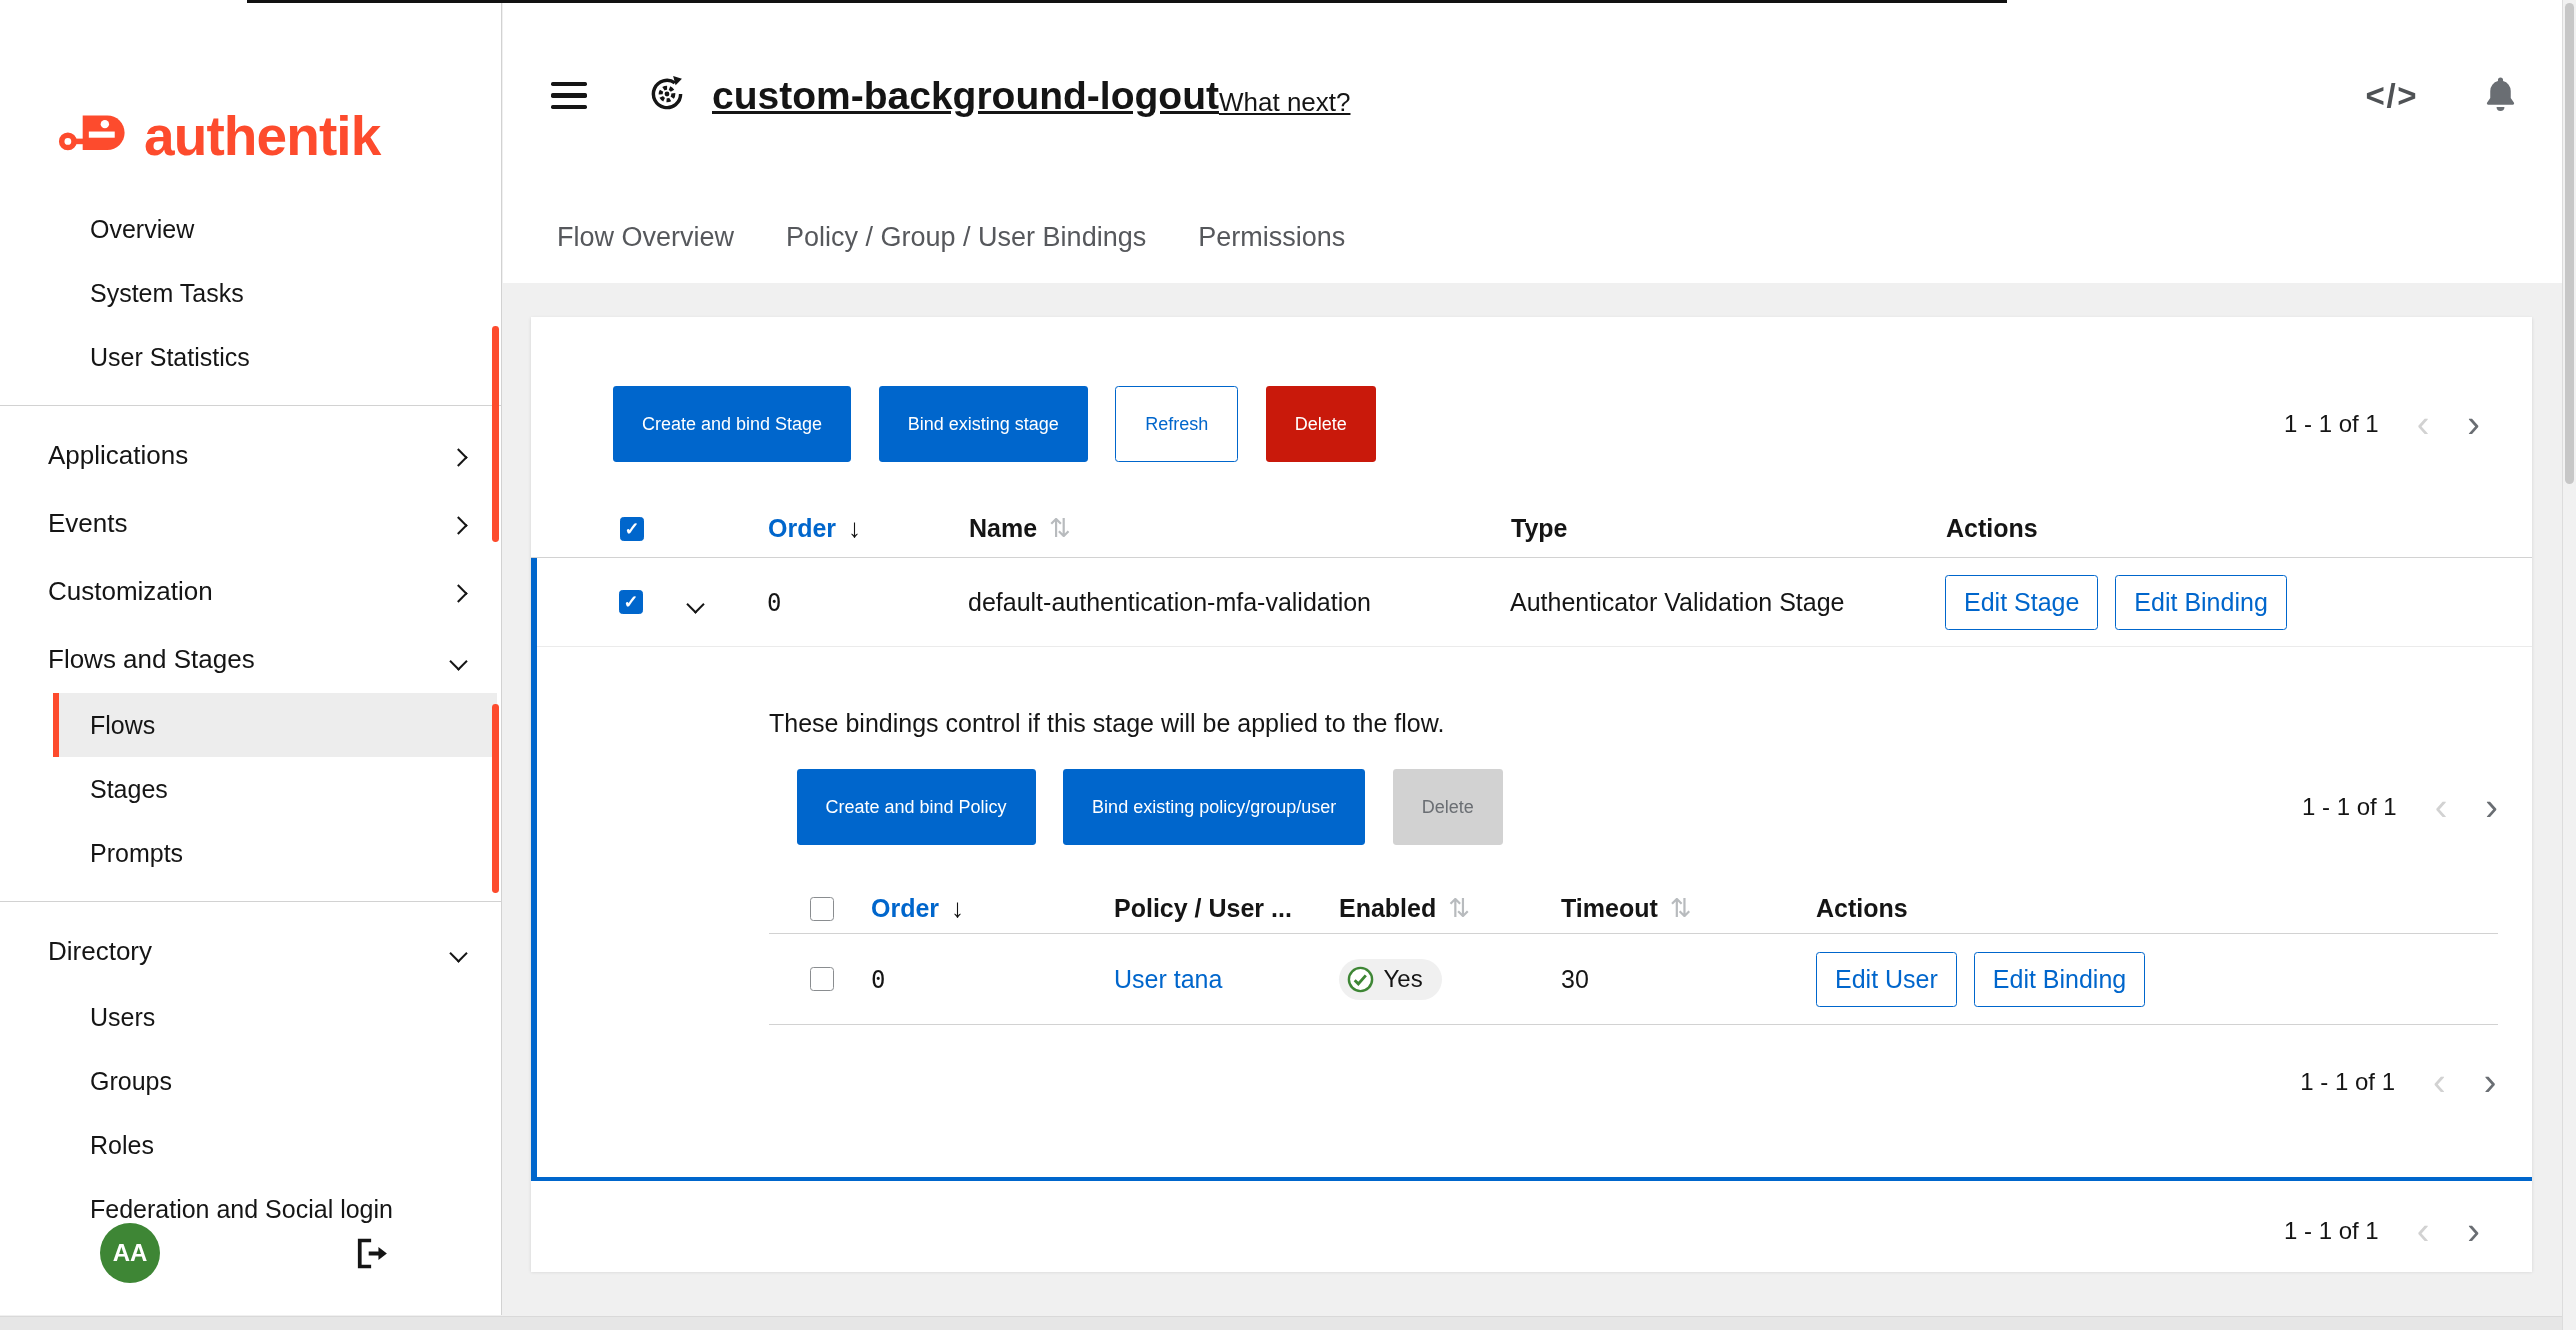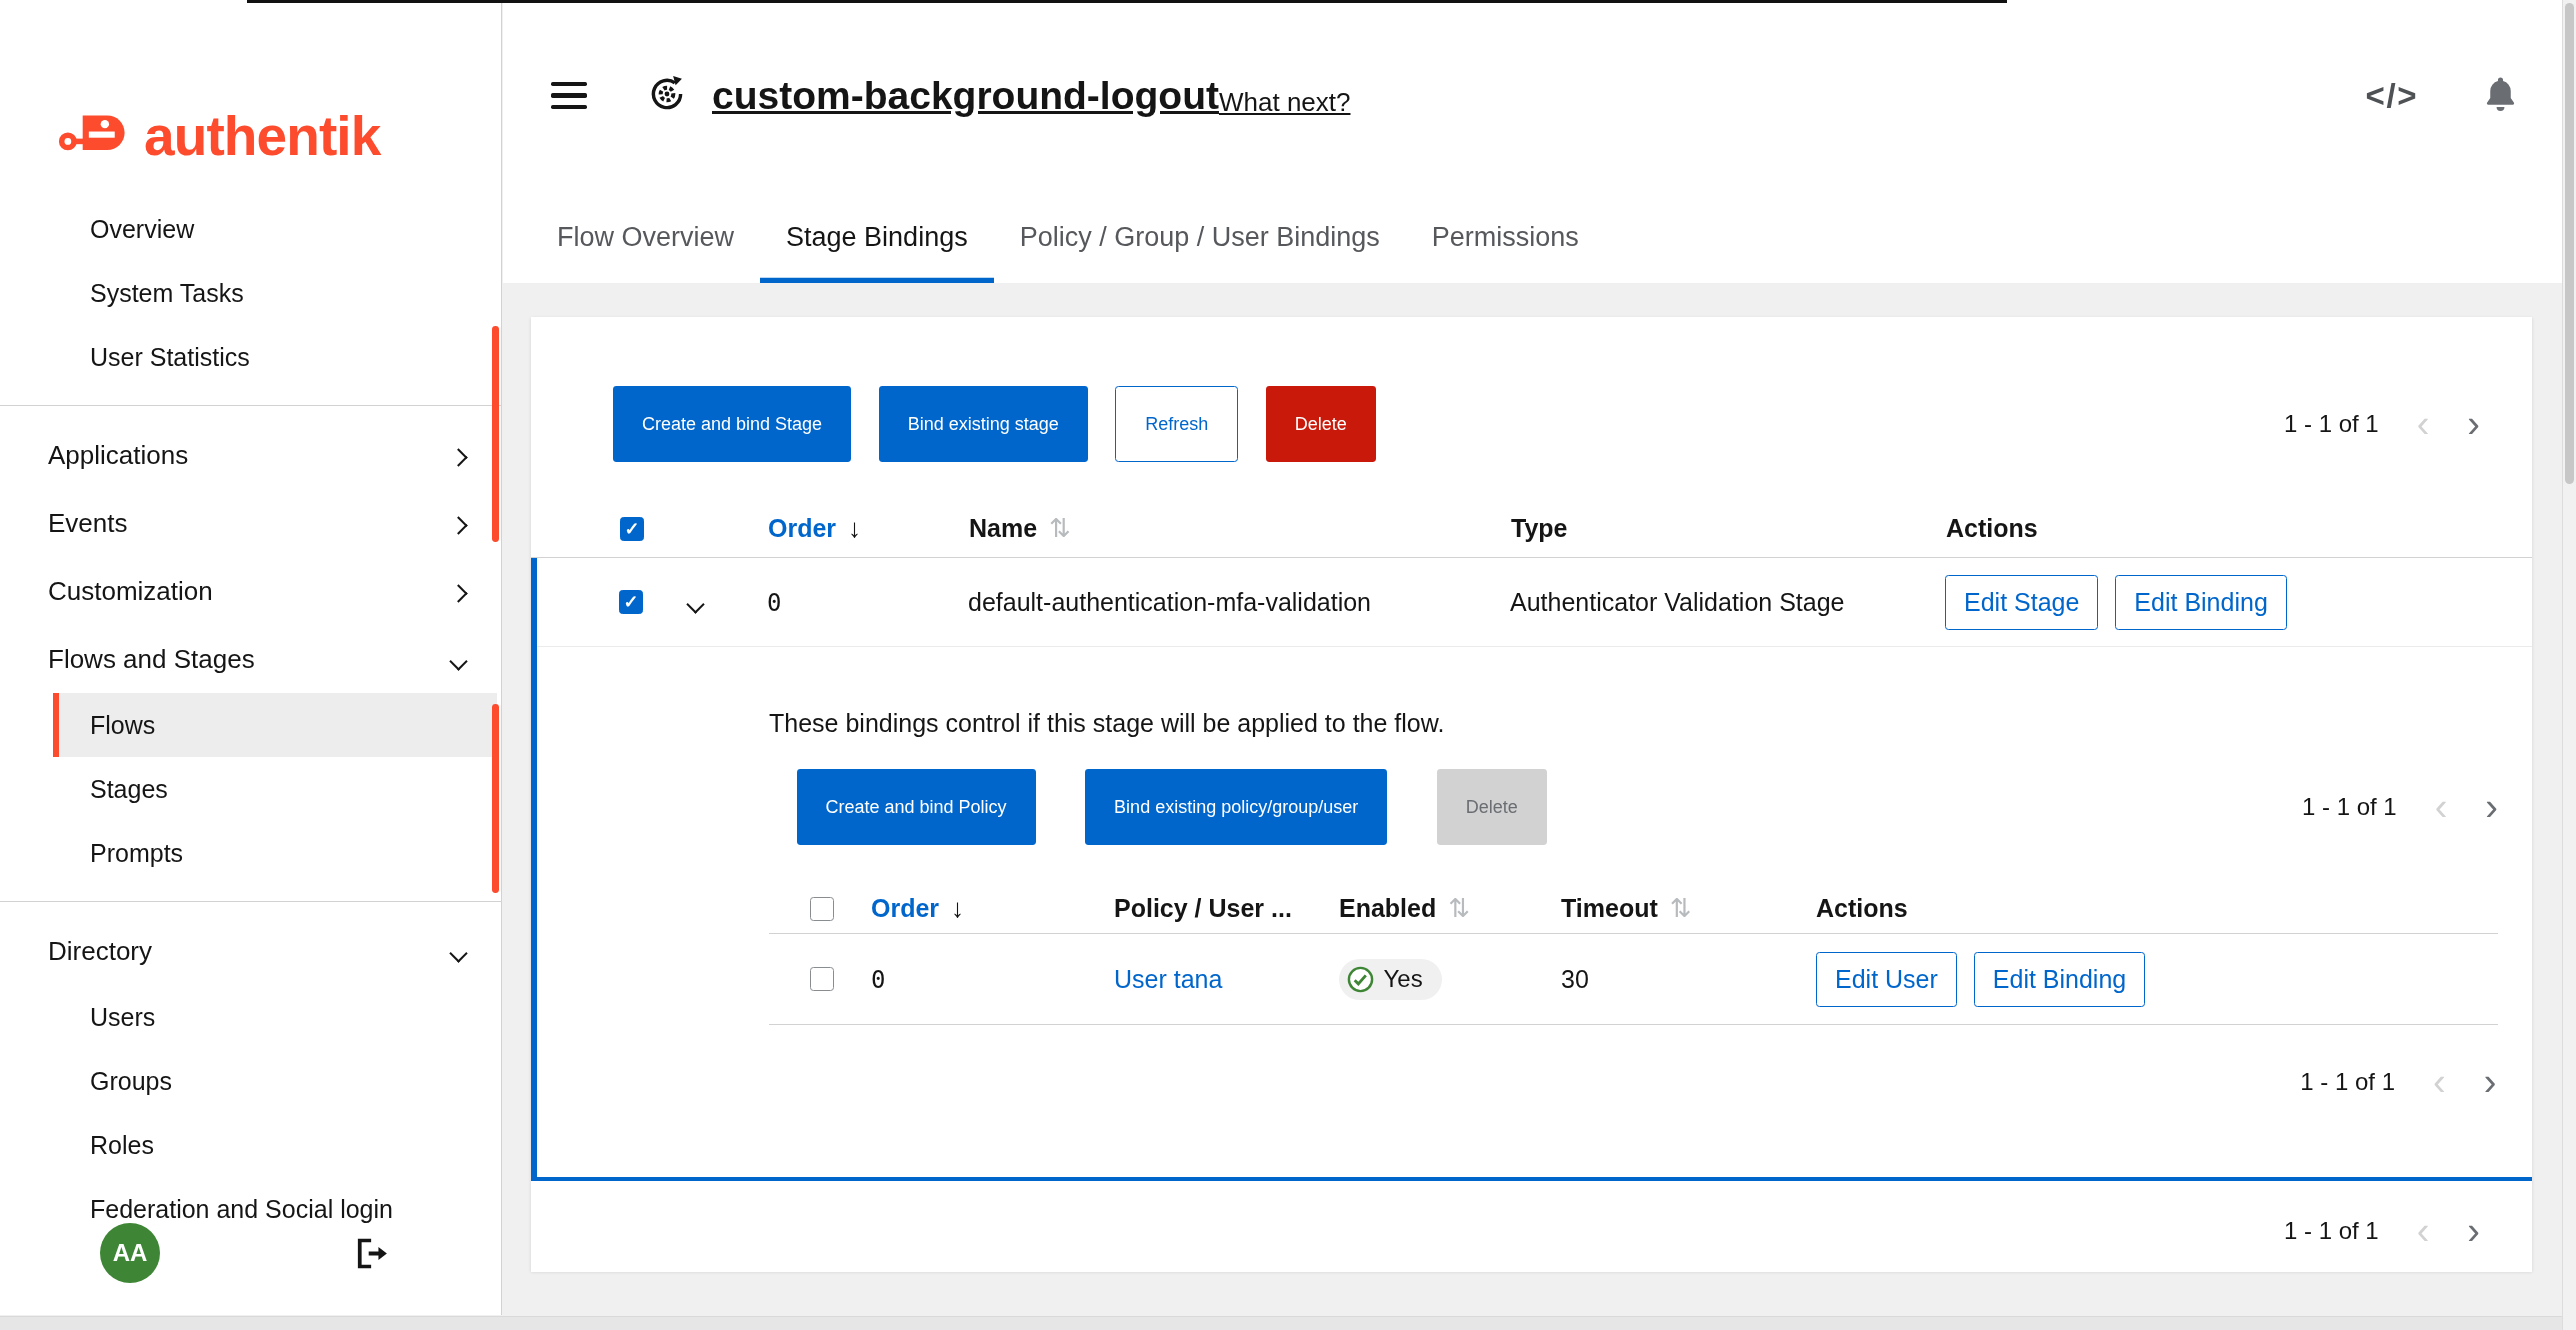--- a/index.html
+++ b/index.html
@@ -72,21 +72,21 @@
   .mono { font-family:"DejaVu Sans Mono", monospace; font-size:24px; }
   .actions-cell { display:flex; gap:17px; }
   .btn-sm { height:55px; padding:0 18px; font-size:25px; margin:0 !important; }
 
   .checkbox { width:24px; height:24px; border:1.7px solid #8a8d90; border-radius:3.4px; background:#fff; display:flex; align-items:center; justify-content:center; cursor:pointer; }
   .checkbox.checked { background:#0066cc; border-color:#0066cc; }
   .checkbox.checked::after { content:"\2713"; color:#fff; font-size:18px; font-weight:700; }
 
   .expanded { padding:62px 34px 0 232px; }
   .exp-desc { font-size:25px; }
-  .exp-toolbar { display:flex; align-items:center; margin:31px 0 0 27.5px;gap:22px; }
+  .exp-toolbar { display:flex; align-items:center; margin:31px 0 0 27.5px; }
   .itable { margin-top:39px; }
   .itrow { display:grid; grid-template-columns:61px 243px 225px 222px 255px 1fr; align-items:center; padding-left:41px; }
   .ithead { height:50px; border-bottom:0.9px solid #d2d2d2; font-weight:700; font-size:25px; }
   .itbody { height:91px; border-bottom:0.9px solid #d2d2d2; font-size:25px; }
   .link { color:#0066cc; cursor:pointer;margin-top:11px; }
   .pill { display:inline-flex; align-items:center; gap:8.6px; background:#f0f0f0; border-radius:34px; padding:6px 19px 6px 6.9px; font-size:24px; }
   .exp-pagination { display:flex; justify-content:flex-end; margin-top:38px; padding-right:1.7px; }
   .exp-bottom-pad { height:76px; }
   .outer-bottom { display:flex; justify-content:flex-end; padding:31px 52px 0 0; }
 
@@ -213,23 +213,20 @@
         <path fill="#6a6e73" d="M12 2a1.5 1.5 0 0 1 1.5 1.5v.64A6 6 0 0 1 18 10v4l1.8 2.7a.8.8 0 0 1-.66 1.3H4.86a.8.8 0 0 1-.66-1.3L6 14v-4a6 6 0 0 1 4.5-5.86V3.5A1.5 1.5 0 0 1 12 2z"></path>
         <path fill="#6a6e73" d="M9.7 19.3a2.3 2.3 0 0 0 4.6 0z"></path>
       </svg>
     </span>
   </div>
 </header>
 
 <div class="tabsrow">
   <div class="tab">
       <span>Flow Overview</span>
-    </div>
-  <div class="tab active">
-      <span>Stage Bindings</span>
     </div>
   <div class="tab">
       <span>Policy / Group / User Bindings</span>
     </div>
   <div class="tab">
       <span>Permissions</span>
     </div>
 </div>
 
 <div class="content">

